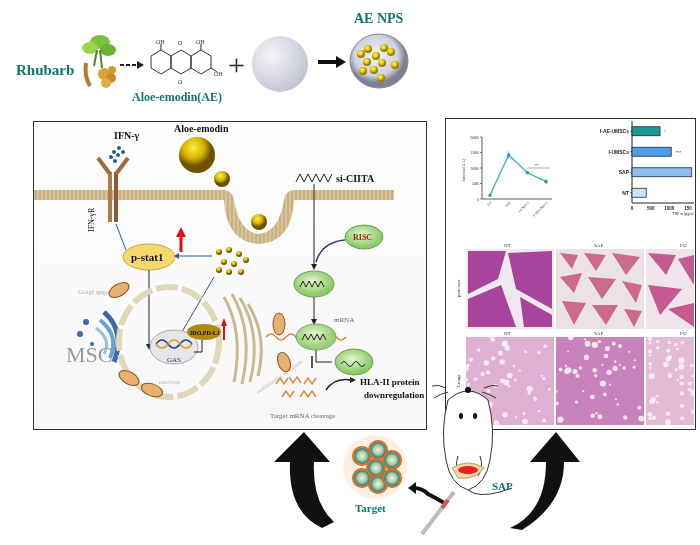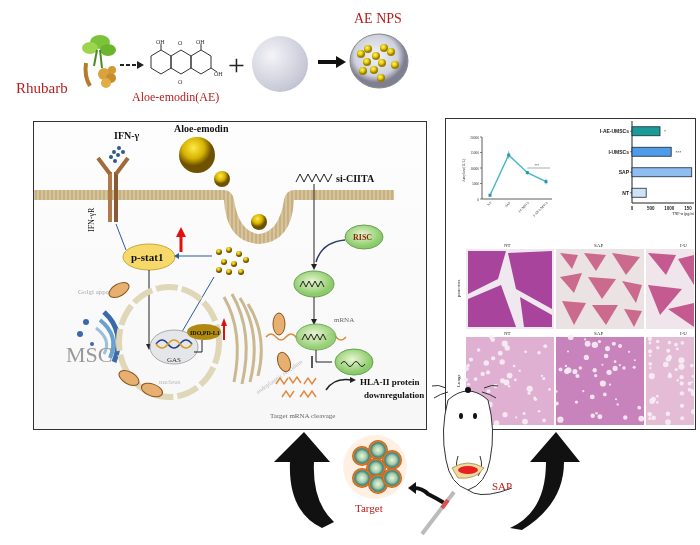--- a/index.html
+++ b/index.html
@@ -1,25 +1,25 @@
 <!DOCTYPE html>
 <html><head>
 <meta charset="utf-8">
 <style>
   html,body{margin:0;padding:0;background:#fff;}
   body{width:700px;height:545px;position:relative;overflow:hidden;font-family:"Liberation Serif","DejaVu Serif",serif;}
   .abs{position:absolute;}
-  .lbl{font-weight:normal;color:#b91c1c;white-space:nowrap;}
+  .lbl{font-weight:bold;color:#0f766e;white-space:nowrap;}
   svg text{font-family:"Liberation Serif","DejaVu Serif",serif;}
   .sans{font-family:"Liberation Sans","DejaVu Sans",sans-serif;}
 </style>
 </head>
 <body>
 
-<div class="abs lbl" style="left:16px;top:62px;font-size:15px;margin-top:18px;">Rhubarb</div>
+<div class="abs lbl" style="left:16px;top:62px;font-size:15px;">Rhubarb</div>
 
 <svg class="abs" style="left:72px;top:28px;" width="50" height="62">
   <ellipse cx="28" cy="14" rx="10" ry="7" fill="#7cc23a"></ellipse>
   <ellipse cx="18" cy="20" rx="8" ry="6" fill="#9ed44c"></ellipse>
   <ellipse cx="36" cy="22" rx="8" ry="6" fill="#6bb52e"></ellipse>
   <path d="M25 22 L22 38 M28 22 L30 40" stroke="#4a8a20" stroke-width="2" fill="none"></path>
   <path d="M14 35 Q12 48 18 58" stroke="#b87a2a" stroke-width="4" fill="none"></path>
   <circle cx="32" cy="46" r="6" fill="#d9a23a"></circle>
     <circle cx="39" cy="50" r="5" fill="#c88c2a"></circle>
   <circle cx="34" cy="55" r="5" fill="#e0ac44"></circle>

